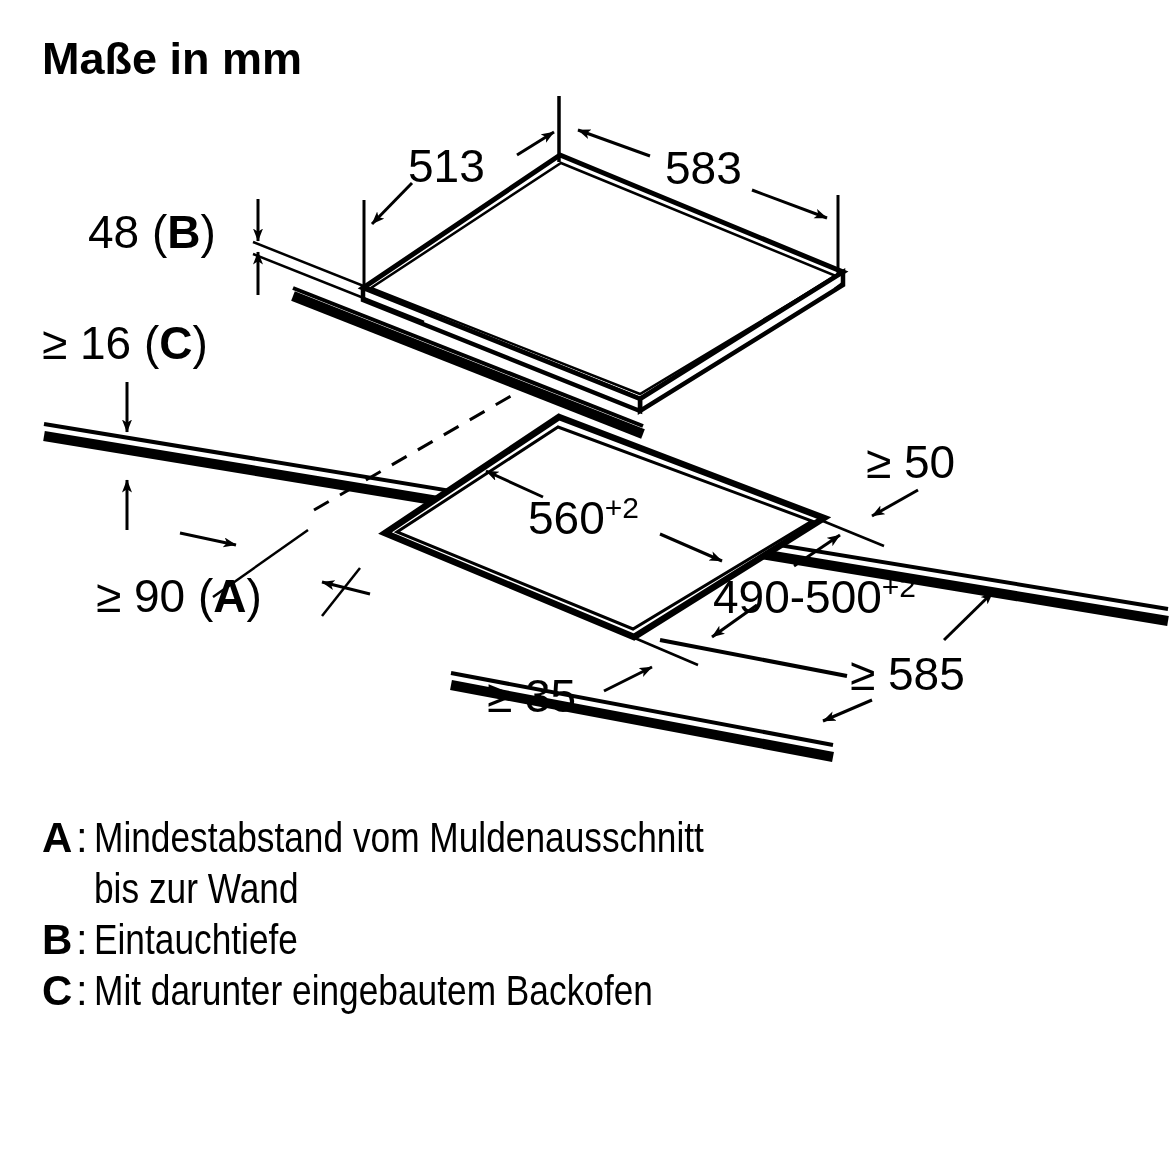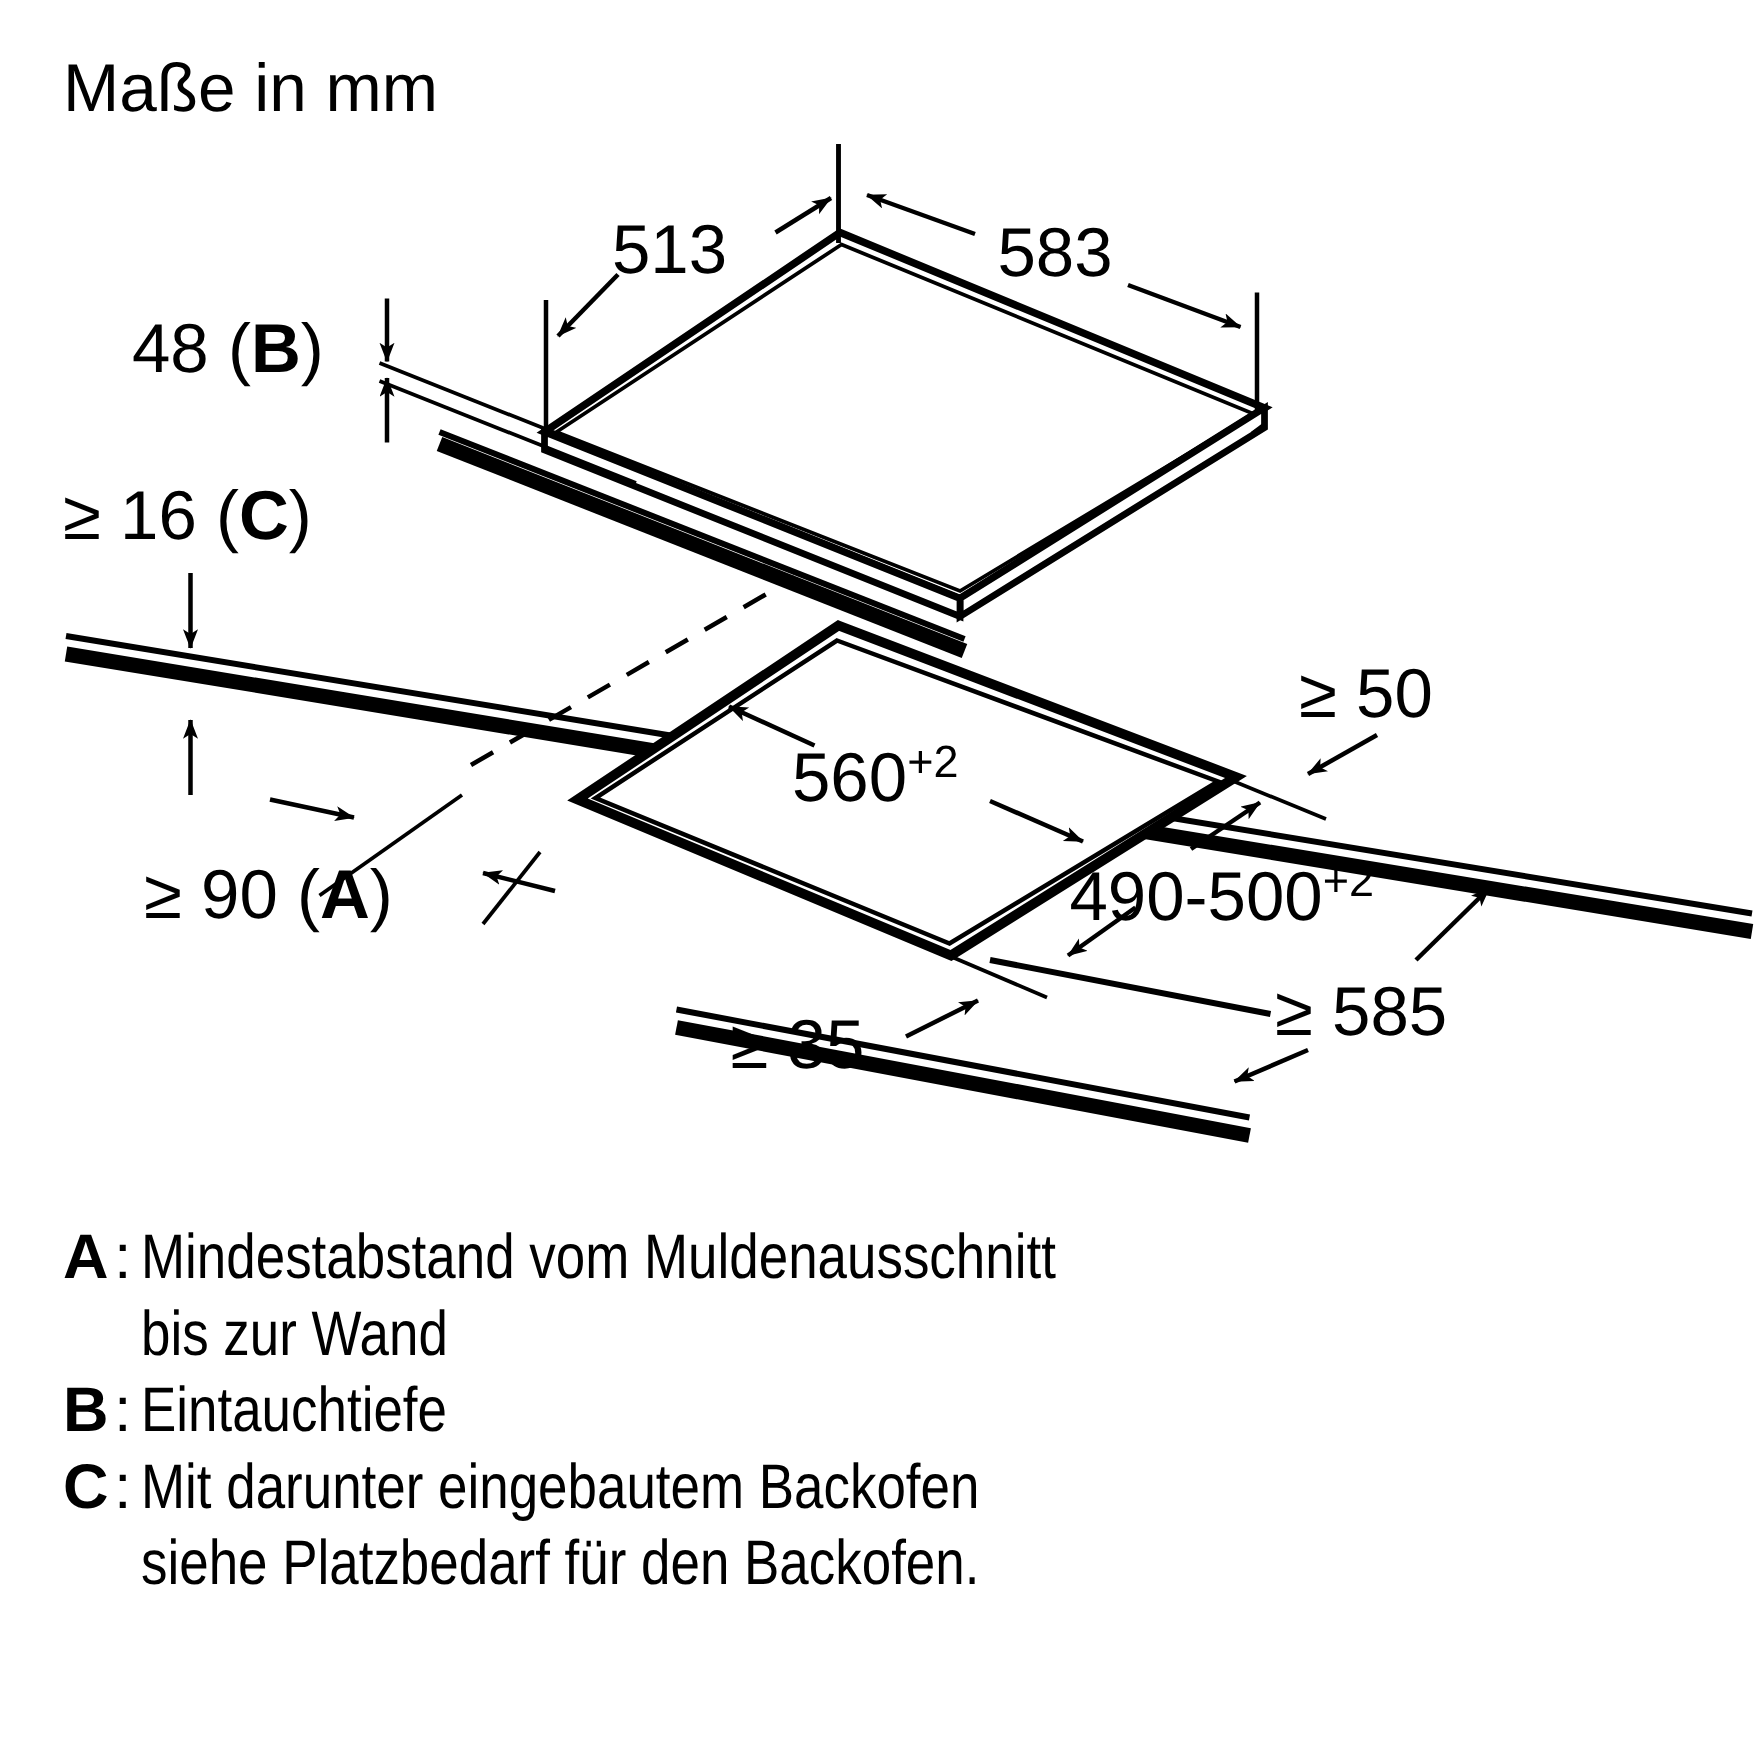--- a/index.html
+++ b/index.html
@@ -18,21 +18,21 @@
   #page {
     position: relative;
     width: 1176px;
     height: 1166px;
   }
   #title {
     position: absolute;
     left: 42px;
     top: 36px;
     font-size: 45px;
-    font-weight: 400;
+    font-weight: 700;
     letter-spacing: 0px;
     line-height: 1;
     white-space: nowrap;
   }
   #drawing {
     position: absolute;
     left: 0;
     top: 0;
     width: 1176px;
     height: 800px;
@@ -222,19 +222,16 @@
       <span class="legend-key">B</span>
       <span class="legend-colon">:</span>
       <span class="legend-text">Eintauchtiefe</span>
     </div>
 
     <div class="legend-row">
       <span class="legend-key">C</span>
       <span class="legend-colon">:</span>
       <span class="legend-text">Mit darunter eingebautem Backofen</span>
     </div>
-    <div class="legend-row legend-cont">
-      <span class="legend-text">siehe Platzbedarf für den Backofen.</span>
-    </div>
 
   </div>
 
 </div>
 
 </body></html>

